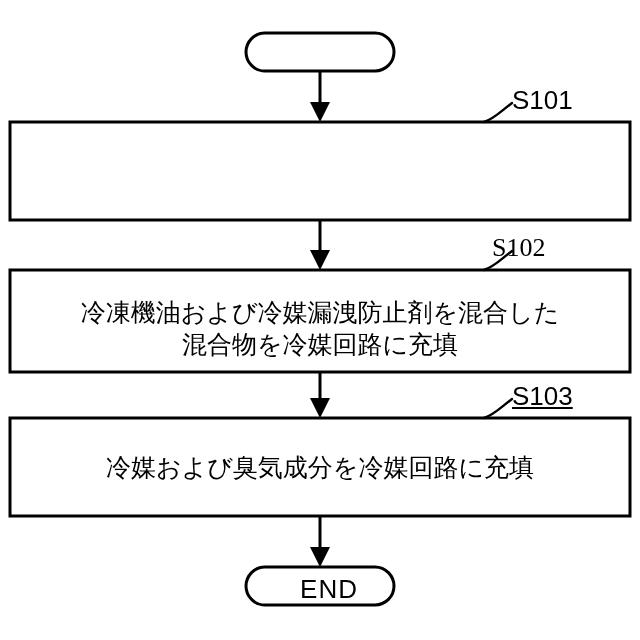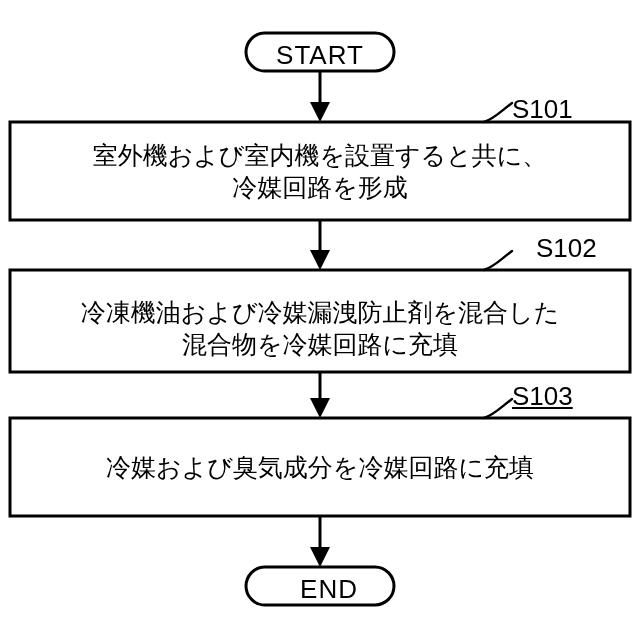--- a/index.html
+++ b/index.html
@@ -102,31 +102,28 @@
 
     <path class="leader" d="M 484 418 C 494 415 500 408 512 399"></path>
 
     <line class="conn" x1="320" y1="516" x2="320" y2="557"></line>
     <polygon class="arrowhead" points="320,567 310,547 330,547"></polygon>
 
     <rect class="shape-stroke" x="246" y="567" width="148" height="38" rx="19" ry="19"></rect>
 
   </svg>
 
-  <div class="term-text" style="left:246px; top:42px; width:148px;">START</div>
 
-  <div class="box-text" style="left:10px; top:122px; width:620px; height:98px;">室外機および室内機を設置すると共に、
-冷媒回路を形成</div>
 
-  <div class="step-label" style="left:512px; top:87px;margin-top:9px;">S101</div>
+  <div class="step-label" style="left:512px; top:87px;">S101</div>
 
   <div class="box-text" style="left:10px; top:270px; width:620px; height:116px;">冷凍機油および冷媒漏洩防止剤を混合した
 混合物を冷媒回路に充填</div>
 
-  <div class="step-label" style="left:536px; top:235px;">S102</div>
+  <div class="step-label" style="left:492px; top:235px;font-family:Liberation Serif, serif;">S102</div>
 
   <div class="box-text" style="left:10px; top:418px; width:620px; height:98px;">冷媒および臭気成分を冷媒回路に充填</div>
 
   <div class="step-label" style="left:512px; top:383px;text-decoration:underline;">S103</div>
 
   <div class="term-text" style="left:246px; top:576px; width:166px;">END</div>
 
 </div>
 
 </body></html>

